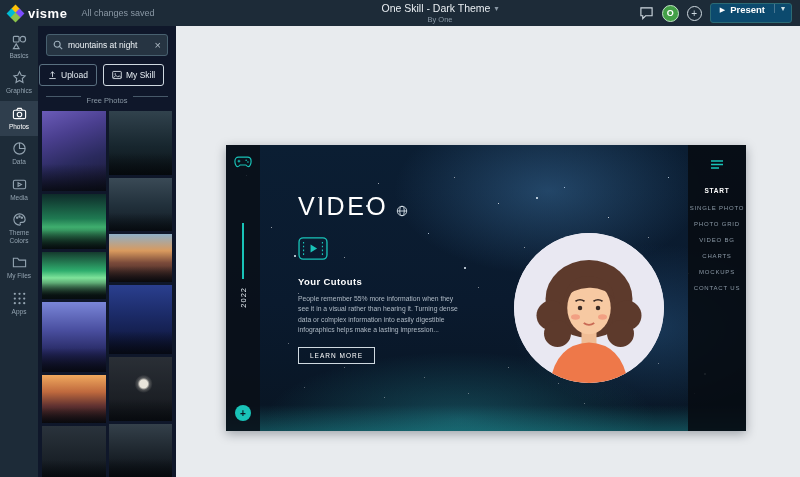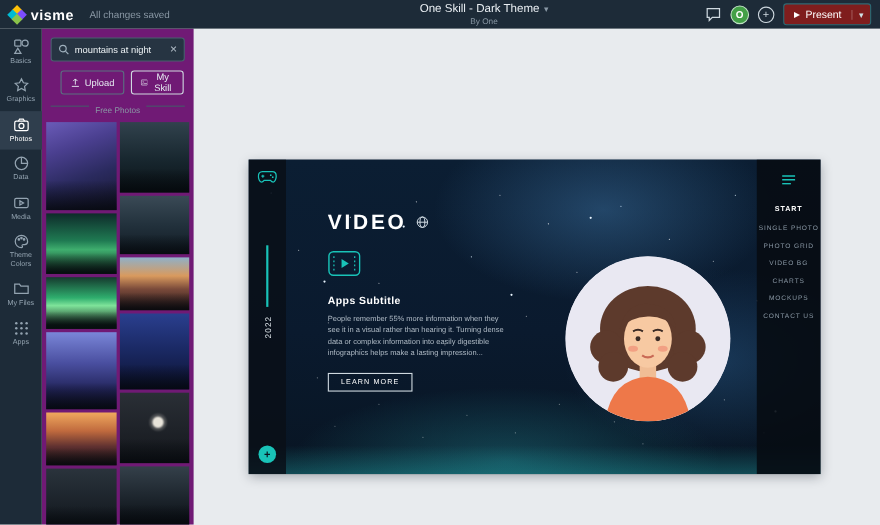--- a/index.html
+++ b/index.html
@@ -24,45 +24,45 @@
   .doc-title { color:#e9eef2; font-size:10.5px; display:flex; align-items:center; gap:4px; }
   .doc-title .chev { color:#8a98a5; font-size:8px; }
   .doc-sub { color:#8a98a5; font-size:7.5px; margin-top:1px; }
   .top-right { margin-left:auto; display:flex; align-items:center; gap:8px; }
   .chat-ic { display:flex; }
   .avatar-badge { width:17px; height:17px; border-radius:50%; background:#43a047; color:#fff;
     font-size:9px; font-weight:bold; display:flex; align-items:center; justify-content:center;
     border:1px solid #bfe3c4; }
   .plus-circle { width:15px; height:15px; border-radius:50%; border:1px solid #cfd9e0; color:#cfd9e0;
     font-size:10px; line-height:13px; text-align:center; }
-  .present-btn { display:flex; align-items:center; height:20px; background:#7f1d1d; border:1px solid #2b6a74;
-    border-radius:3px; color:#fff; overflow:hidden; }
+  .present-btn { display:flex; align-items:flex-start; height:20px; background:#0c4a6e; border:1px solid #2b6a74;
+    border-radius:3px; color:#fff; overflow:hidden;font-weight:bold; }
   .present-main { display:flex; align-items:center; gap:5px; padding:0 9px; font-size:9.5px; }
   .present-main .play { font-size:7px; }
   .present-caret { padding:0 6px; border-left:1px solid rgba(255,255,255,.25); font-size:8px; color:#cfe3e7; }
 
   
   .rail { position:absolute; top:26px; left:0; bottom:0; width:38px; background:#1d2b38; z-index:20;
     display:flex; flex-direction:column; padding-top:4px; }
   .rail-item { display:flex; flex-direction:column; align-items:center; gap:2px; padding:5px 0 6px;
     color:#93a3b0; cursor:pointer; }
   .rail-item svg { stroke:currentColor; fill:none; stroke-width:1.2; }
   .rail-item .dots { fill:currentColor; stroke:none; }
   .rail-label { font-size:6.5px; text-align:center; line-height:1.15; }
   .rail-item.active { color:#ffffff; background:#2f3e4d; }
 
   
-  .panel { position:absolute; top:26px; left:38px; bottom:0; width:138px; background:#701a75; z-index:10;
+  .panel { position:absolute; top:26px; left:38px; bottom:0; width:138px; background:#0f172a; z-index:10;
     display:flex; flex-direction:column; }
   .search-box { margin:8px; height:22px; background:#263442; border:1px solid #48606f; border-radius:3px;
     display:flex; align-items:center; padding:0 6px; gap:5px; }
   .search-box input { flex:1; min-width:0; background:transparent; border:none; outline:none;
     color:#eef3f6; font-size:8.5px; font-family:inherit; }
   .search-clear { color:#aebac4; font-size:11px; cursor:pointer; }
-  .btn-row { display:flex; gap:6px; margin:0 17px; }
+  .btn-row { display:flex; gap:6px; margin:0 1px; }
   .pbtn { height:22px; border:1px solid #5a7080; border-radius:3px; background:transparent;
     color:#e6edf2; font-size:8.5px; display:flex; align-items:center; gap:4px; padding:0 8px; cursor:pointer; }
   .pbtn.active { border-color:#cfd9e0; }
   .tab-row { display:flex; align-items:center; margin:10px 8px 0; gap:10px; }
   .tab { font-size:8.5px; color:#93a3b0; cursor:pointer; }
   .tab.active { color:#fff; border:1px solid #8fa3b0; border-radius:3px; padding:2px 8px; }
   .section-divider { display:flex; align-items:flex-start; gap:6px; margin:10px 8px 6px; color:#8a98a5; font-size:7.5px; }
   .section-divider::before, .section-divider::after { content:""; flex:1; height:1px; background:#47596ا; background:#475969; }
   .masonry { flex:1; overflow:hidden; display:flex; gap:3px; padding:0 4px; }
   .mcol { display:flex; flex-direction:column; gap:3px; width:50%; }
@@ -123,21 +123,21 @@
     display:flex; align-items:center; justify-content:center; }
 
   .slide-rightbar { position:absolute; right:0; top:0; bottom:0; width:58px; background:rgba(7,12,19,.9);
     display:flex; flex-direction:column; align-items:center; padding-top:10px; }
   .menu-ic { margin-bottom:14px; }
   .menu-item { font-size:6px; letter-spacing:.8px; color:#8a98a5; margin-bottom:10px; cursor:pointer;
     text-align:center; }
   .menu-item.first { color:#ffffff; font-weight:bold; font-size:6.5px; margin-bottom:11px; }
 
   .slide-content { position:absolute; left:72px; top:46px; width:210px; }
-  .slide-title { color:#ffffff; font-weight:bold; font-size:19px; letter-spacing:2.5px; line-height:1.22; }
+  .slide-title { color:#ffffff; font-weight:normal; font-size:25px; letter-spacing:2.5px; line-height:1.22; }
   .slide-title .globe { display:inline-block; margin-left:8px; vertical-align:middle; }
   .play-block { margin-top:13px; }
   .slide-subtitle { margin-top:12px; color:#ffffff; font-weight:bold; font-size:9.5px; letter-spacing:.4px; }
   .slide-body { margin-top:7px; width:160px; color:#aeb9c4; font-size:6.8px; line-height:1.55; }
   .cta-btn { display:inline-block; margin-top:11px; border:1px solid #cfd9e0; color:#fff; font-size:6.5px;
     letter-spacing:1px; padding:4px 11px; cursor:pointer; background:transparent; }
 
   .avatar-wrap { position:absolute; left:288px; top:88px; width:150px; height:150px; border-radius:50%;
     overflow:hidden; background:#e9e8f2; }
 </style>
@@ -344,21 +344,21 @@
               </svg>
           </span><br>
         </div>
         <div class="play-block">
           <svg width="30" height="23" viewBox="0 0 36 28">
               <rect x="1" y="1" width="34" height="26" rx="5" fill="none" stroke="#19c3b8" stroke-width="1.6"></rect>
               <path d="M15 9l8 5-8 5z" fill="#19c3b8"></path>
               <path d="M6.5 6v16M29.5 6v16" stroke="#19c3b8" stroke-width="1.4" stroke-dasharray="2 2.6"></path>
             </svg>
         </div>
-        <div class="slide-subtitle">Apps Subtitle</div>
+        <div class="slide-subtitle">Your Cutouts</div>
         <div class="slide-body">People remember 55% more information when they see it in a visual rather than hearing it. Turning dense data or complex information into easily digestible infographics helps make a lasting impression...</div>
         <span class="cta-btn">LEARN MORE</span>
       </div>
 
       <div class="avatar-wrap">
         <svg width="150" height="150" viewBox="0 0 100 100">
           <circle cx="50" cy="50" r="50" fill="#e9e8f2"></circle>
           <ellipse cx="50" cy="44" rx="29" ry="26" fill="#5d3a2c"></ellipse>
           <circle cx="25" cy="55" r="10" fill="#5d3a2c"></circle>
           <circle cx="75" cy="55" r="10" fill="#5d3a2c"></circle>

